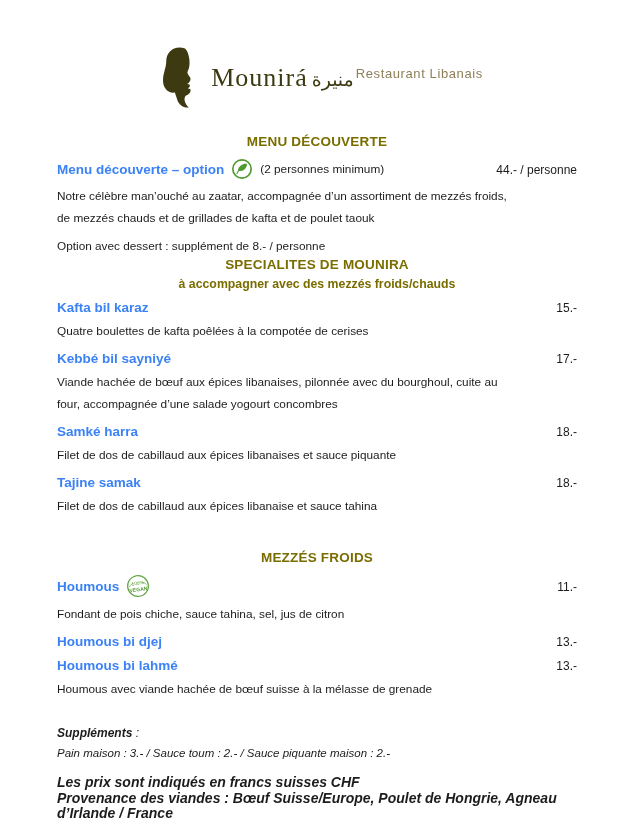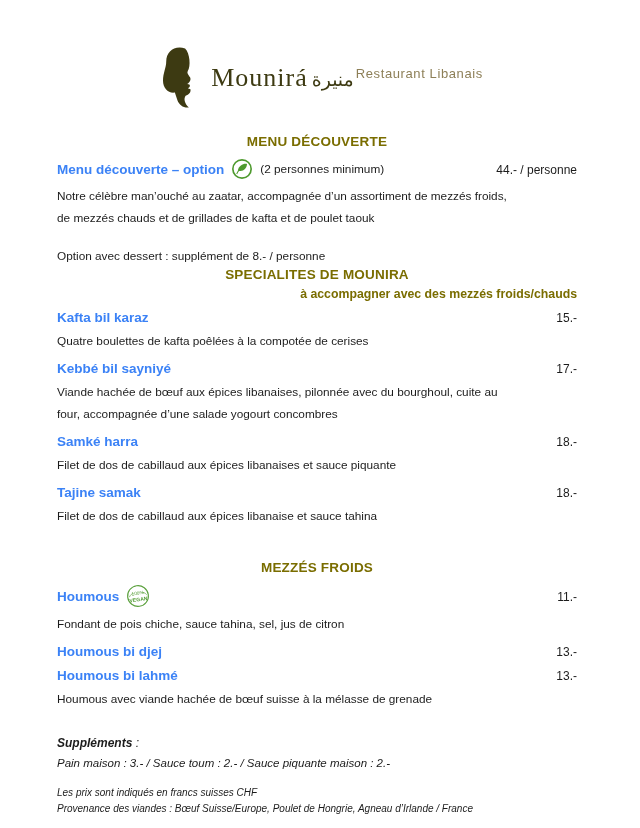--- a/index.html
+++ b/index.html
@@ -35,53 +35,53 @@
     font-size: 13px; color: #8d7f57; letter-spacing: 0.6px;
     margin-top: 2px; padding-left: 2px;
   }
 
   
   .heading {
     text-align: center; font-size: 13.5px; font-weight: bold;
     color: var(--heading, #7a6d00); letter-spacing: 0.2px;
   }
   .subheading {
-    text-align: right; font-size: 12.3px; font-weight: bold;
+    text-align: center; font-size: 12.3px; font-weight: bold;
     color: var(--heading, #7a6d00); margin-top: 5px;
   }
   .heading.h1 { margin-top: 10px; }
   .heading.h2 { }
   .heading.h3 { margin-top: 33px; }
 
   
   .item-row {
     display: flex; justify-content: space-between; align-items: baseline;
     margin-top: 9px;
   }
   .item-left { display: inline-flex; align-items: center; gap: 7px; }
   .item-name { font-size: 13.5px; font-weight: bold; color: #3b82f6; }
   .item-suffix { font-size: 11.8px; color: #1c1c1c; }
   .price { font-size: 12px; color: #1c1c1c; white-space: nowrap; margin-left: 17px; }
   .desc {
     font-size: 11.8px; line-height: 22px; color: #1c1c1c;
     max-width: 462px; margin-top: 5px;
   }
-  .desc.tight { margin-top: 16px; }
+  .desc.tight { margin-top: 6px; }
 
   .vegan-circle { width: 22px; height: 22px; display: inline-block; vertical-align: middle; }
   .vegan-stamp { width: 24px; height: 24px; display: inline-block; vertical-align: middle; transform: rotate(-8deg); }
 
   
   .supplements {
     margin-top: 26px; font-size: 12px; font-style: italic; color: #1c1c1c;
   }
   .supplements .lbl { font-weight: bold; }
   .supplements-text { font-size: 11.5px; font-style: italic; margin-top: 7px; }
   .notes { margin-top: 16px; }
-  .note { font-size: 10px; font-style: italic; line-height: 15.5px; color: #1c1c1c; }
+  .note { font-size: 14px; font-style: italic; line-height: 15.5px; color: #1c1c1c; font-weight: bold; }
 </style>
 </head>
 <body>
 
 <div class="page">
 
   <header class="logo">
     <svg class="silhouette" viewBox="0 0 80 130" aria-hidden="true">
       <path fill="#3d3a12" d="M55,10
         C35,4 20,16 20,34

